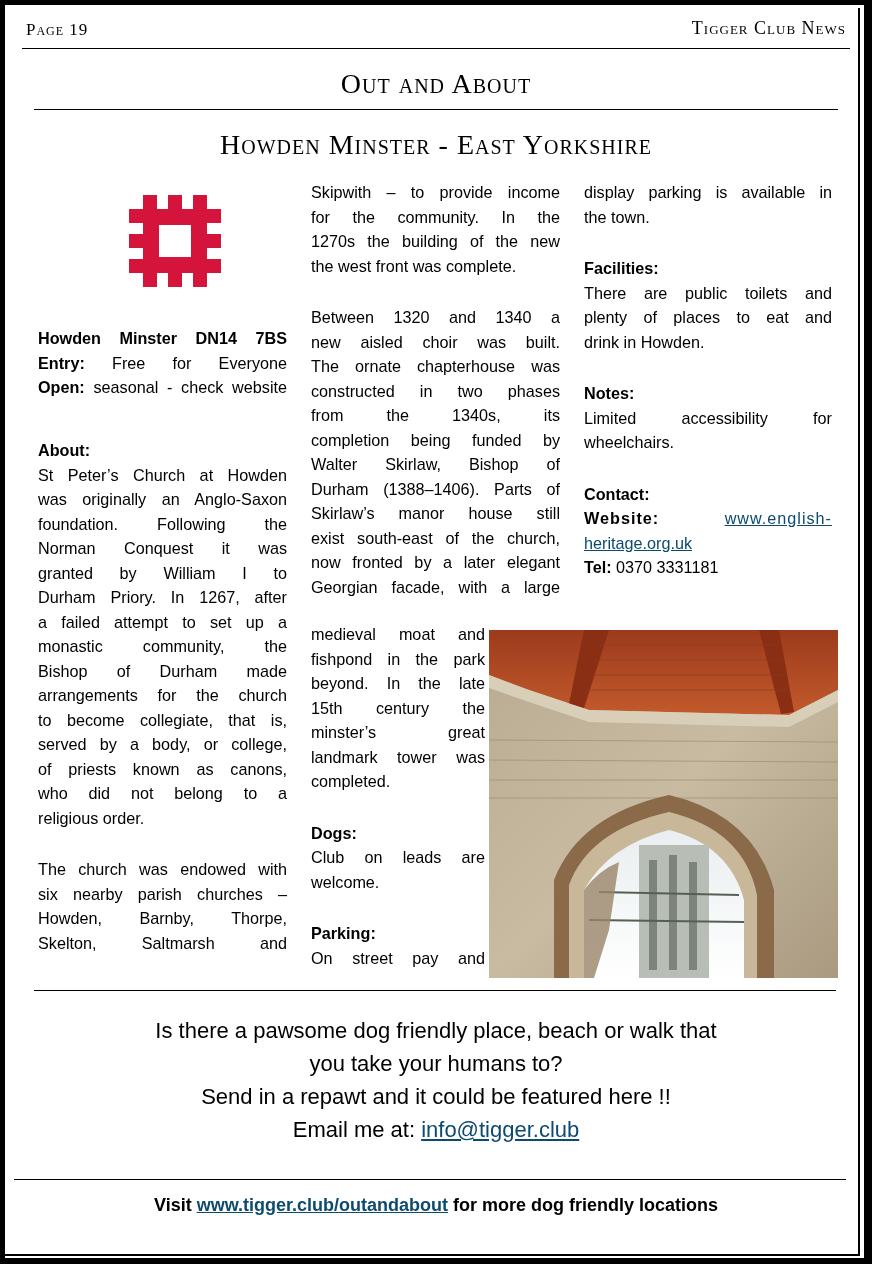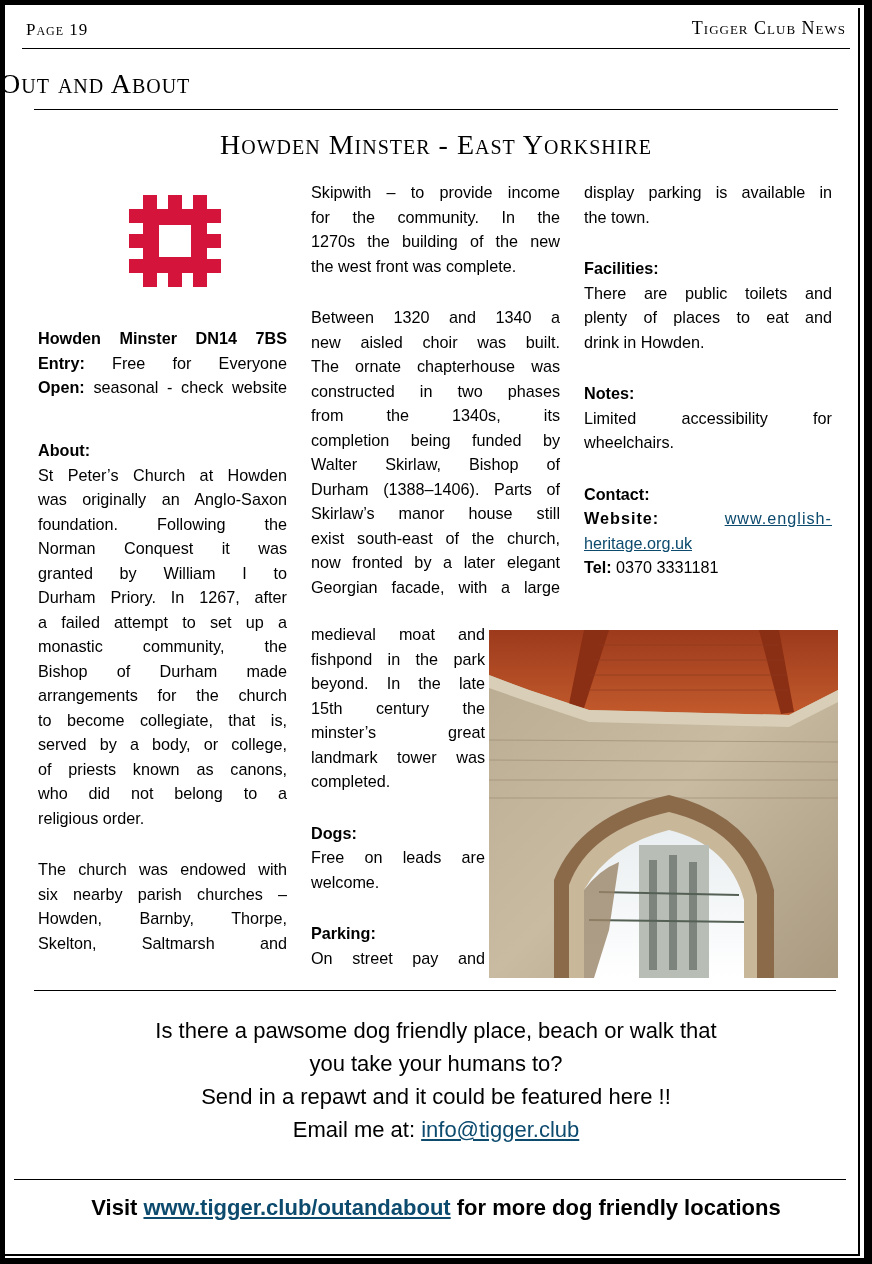--- a/index.html
+++ b/index.html
@@ -8,36 +8,36 @@
   .frame-left { position:absolute; left:0; top:0; width:5px; height:1264px; background:#000; }
   .frame-right { position:absolute; left:864px; top:0; width:8px; height:1264px; background:#000; }
   .frame-bottom { position:absolute; left:0; top:1258px; width:872px; height:6px; background:#000; }
   .inner-right { position:absolute; left:858px; top:8px; width:2px; height:1248px; background:#000; }
   .inner-bottom { position:absolute; left:5px; top:1254px; width:855px; height:2px; background:#000; }
 
   .sc { font-family:"Liberation Serif", serif; font-variant:small-caps; letter-spacing:1px; }
   .page-num { position:absolute; left:26px; top:20px; font-size:17px; }
   .pub-name { position:absolute; right:26px; top:18px; font-size:18px; }
   .rule { position:absolute; height:1px; background:#000; }
-  .section-title { position:absolute; left:0; width:872px; top:68px; text-align:left; font-size:28px; }
+  .section-title { position:absolute; left:0; width:872px; top:68px; text-align:center; font-size:28px; }
   .article-title { position:absolute; left:0; width:872px; top:129px; text-align:center; font-size:28px; }
 
   .col { position:absolute; font-family:"Liberation Sans", sans-serif; font-size:16.2px; line-height:24.5px; }
   .col .gap { height:24.5px; }
   .col b { font-weight:bold; }
   .line { display:block; text-align:justify; text-align-last:justify; white-space:nowrap; }
   .line.l { text-align-last:left; }
 
   a.link { color:#0c4a6e; text-decoration:underline; }
 
   .logo { position:absolute; left:129px; top:195px; width:92px; height:92px; }
   .photo { position:absolute; left:489px; top:630px; width:349px; height:348px; overflow:hidden; }
 
   .cta { position:absolute; left:0; width:872px; text-align:center; font-size:22px; line-height:33px; top:1014px; }
-  .visit { position:absolute; left:0; width:872px; text-align:center; font-size:22px; top:1195px; font-weight:bold; }
+  .visit { position:absolute; left:0; width:872px; text-align:center; font-size:18px; top:1195px; font-weight:bold; }
 </style>
 </head>
 <body>
 
 <div class="frame-top"></div>
 <div class="frame-left"></div>
 <div class="frame-right"></div>
 <div class="frame-bottom"></div>
 <div class="inner-right"></div>
 <div class="inner-bottom"></div>
@@ -136,21 +136,21 @@
       <span class="line">fishpond in the park</span>
       <span class="line">beyond. In the late</span>
       <span class="line">15th century the</span>
       <span class="line">minster’s great</span>
       <span class="line">landmark tower was</span>
       <span class="line l">completed.</span>
     </div>
   <div class="gap" style="height:27px"></div>
   <span class="line l"><b>Dogs:</b></span>
   <div id="dogs">
-      <span class="line">Free on leads are</span>
+      <span class="line">Club on leads are</span>
       <span class="line l">welcome.</span>
     </div>
   <div class="gap" style="height:27px"></div>
   <span class="line l"><b>Parking:</b></span>
   <div id="parking1">
       <span class="line">On street pay and</span>
     </div>
 </div>
 
 <div class="col" style="left:584px; top:180px; width:248px;">

